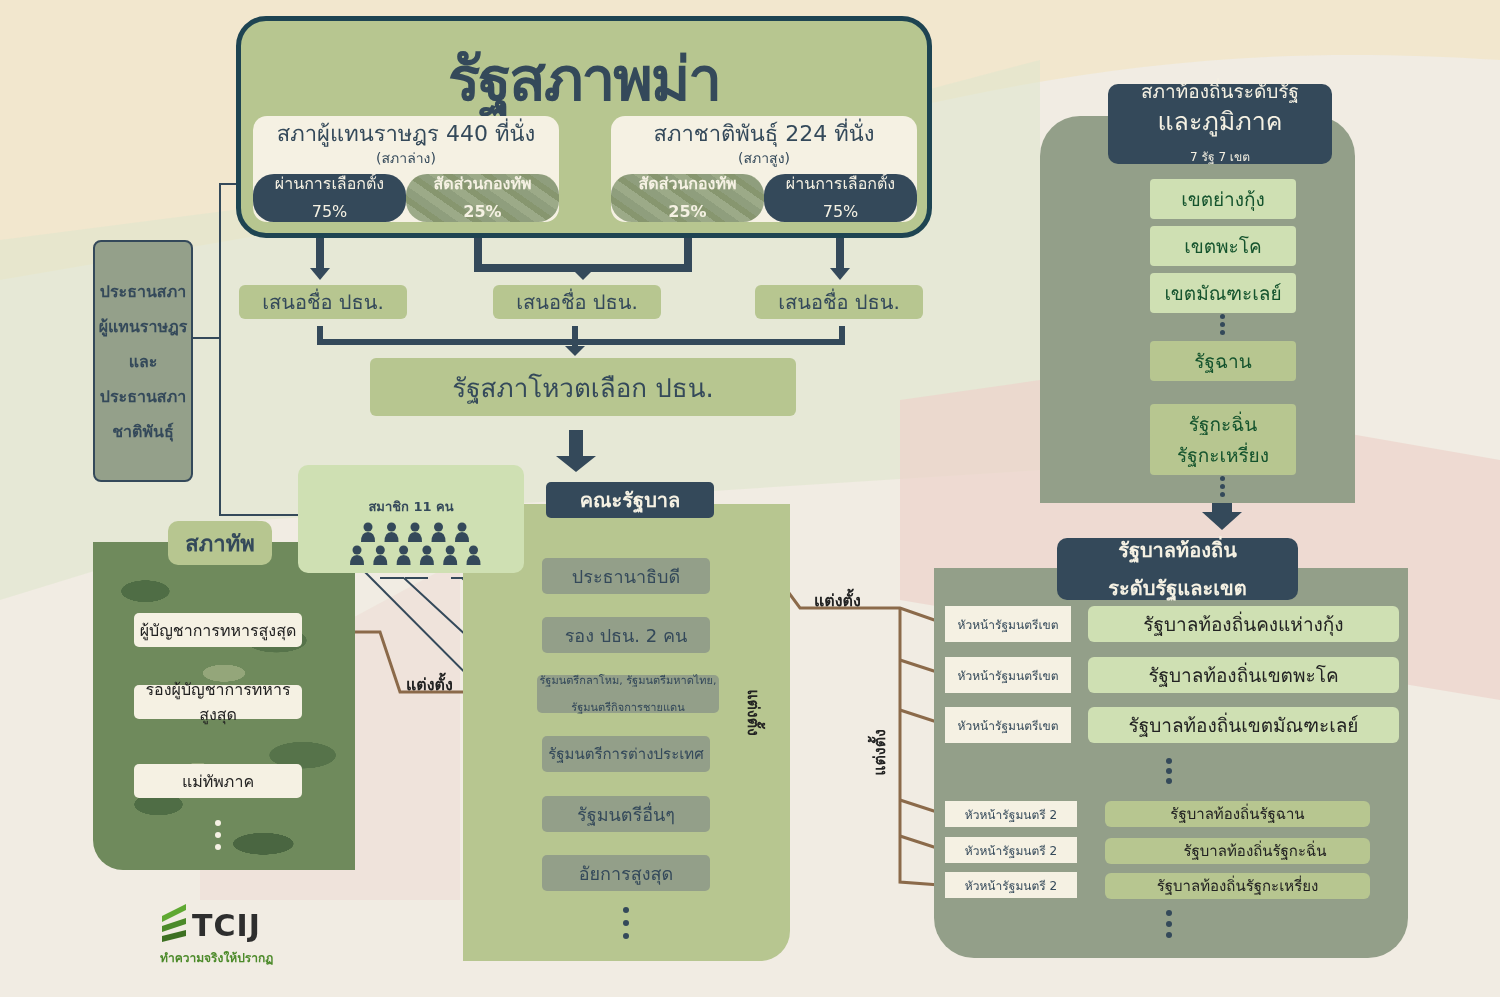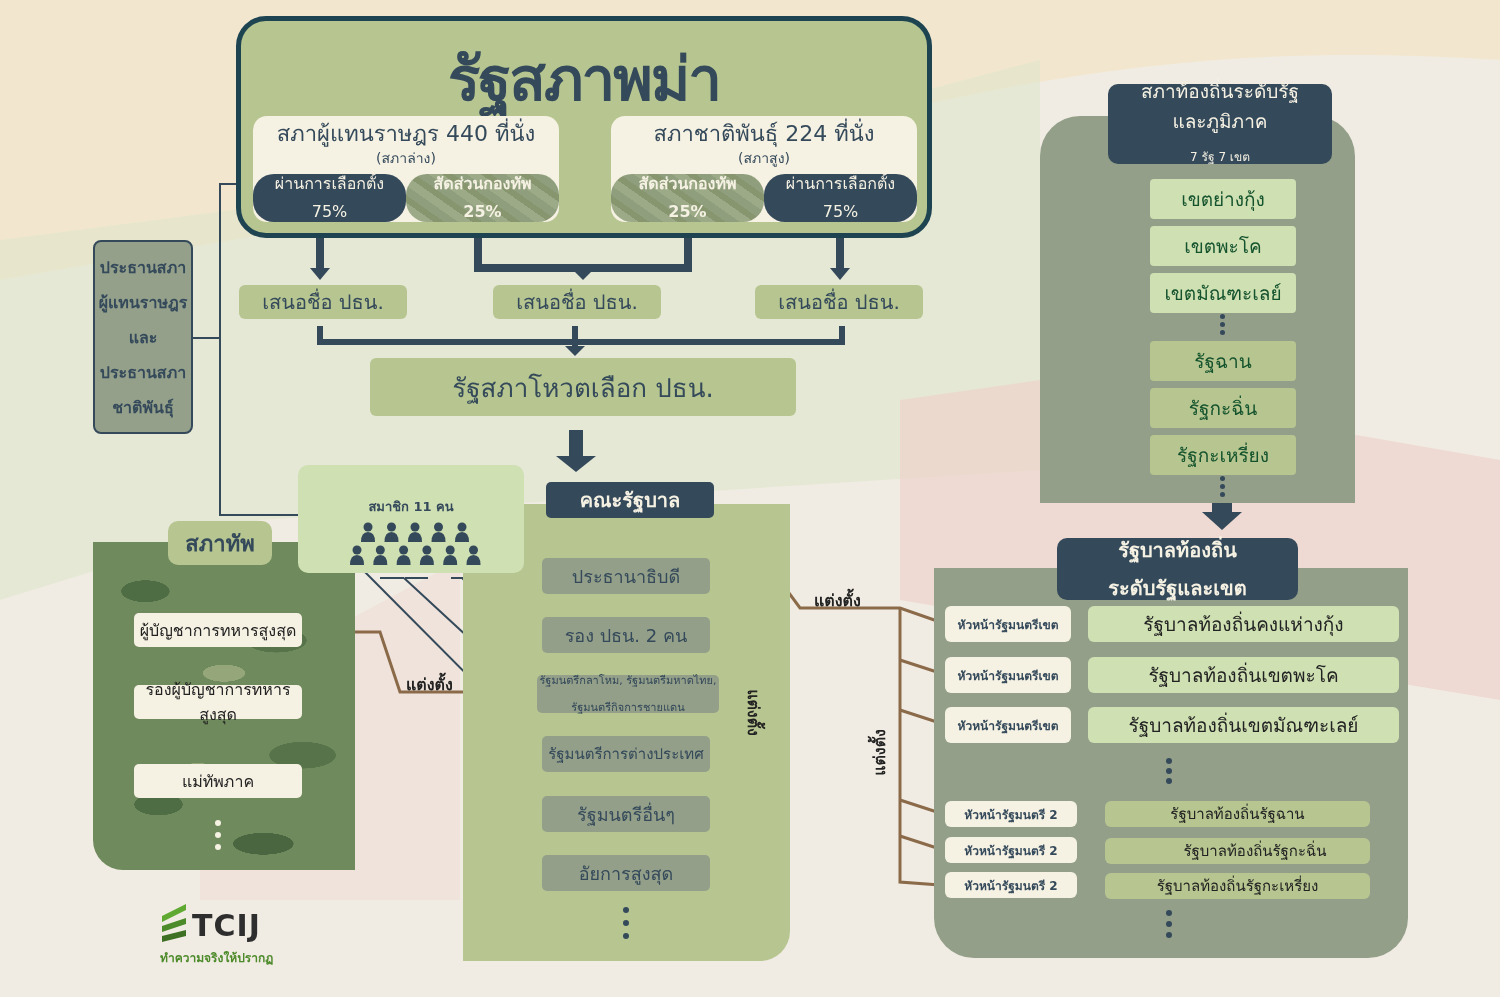--- a/index.html
+++ b/index.html
@@ -19,21 +19,21 @@
   .house-name{position:absolute;left:0;top:6px;width:100%;text-align:center;font-size:22px;color:#34495a;line-height:24px;}
   .house-sub{position:absolute;left:0;top:31px;width:100%;text-align:center;font-size:14px;color:#34495a;}
   .seg{position:absolute;top:58px;height:48px;width:153px;font-size:16px;line-height:18px;color:#f5f1e3;border-radius:21px;}
   .seg.dark{background:#34495a;}
   .seg.camo{background:repeating-linear-gradient(35deg,#8f9e7d 0 8px,#9caa88 8px 16px,#87966f 16px 22px);font-weight:bold;}
 
   .green-box{background:#b7c690;border-radius:6px;color:#34495a;}
   .nominate{height:34px;width:168px;font-size:20px;}
   #vote-box{left:370px;top:358px;width:426px;height:58px;font-size:26px;}
 
-  #chairs{left:93px;top:240px;width:100px;height:194px;background:#94a08a;border:2px solid #34495a;border-radius:8px;font-size:16px;font-weight:bold;line-height:25px;}
+  #chairs{left:93px;top:240px;width:100px;height:242px;background:#94a08a;border:2px solid #34495a;border-radius:8px;font-size:16px;font-weight:bold;line-height:25px;}
 
   
   #army{left:93px;top:542px;width:262px;height:328px;border-radius:0 0 0 30px;
     background:
       radial-gradient(ellipse 40px 18px at 20% 15%,#4f6d45 60%,transparent 61%),
       radial-gradient(ellipse 50px 20px at 70% 30%,#56734a 60%,transparent 61%),
       radial-gradient(ellipse 45px 16px at 30% 50%,#4a6641 60%,transparent 61%),
       radial-gradient(ellipse 55px 22px at 80% 65%,#56734a 60%,transparent 61%),
       radial-gradient(ellipse 40px 18px at 25% 80%,#4f6d45 60%,transparent 61%),
       radial-gradient(ellipse 50px 18px at 65% 92%,#4a6641 60%,transparent 61%),
@@ -56,21 +56,21 @@
   
   #regional{left:1040px;top:116px;width:315px;height:387px;background:#939f89;border-radius:40px 40px 0 0;}
   #regional-label{left:1108px;top:84px;width:224px;height:80px;background:#34495a;border-radius:10px;color:#f5f1e3;}
   .reg-item{left:1150px;width:146px;height:40px;border-radius:4px;font-size:19px;color:#14532d;}
   .reg-item.light{background:#cfe0b3;}
   .reg-item.mid{background:#b7c690;}
 
   
   #localgov{left:934px;top:568px;width:474px;height:390px;background:#939f89;border-radius:0 0 40px 40px;}
   #localgov-label{left:1057px;top:538px;width:241px;height:62px;background:#34495a;border-radius:10px;color:#f5f1e3;font-size:20px;font-weight:bold;line-height:28px;}
-  .chief{left:945px;height:36px;width:126px;background:#f5f1e3;border-radius:6px;font-size:12px;color:#34495a;font-weight:bold;}
+  .chief{left:945px;height:36px;width:126px;background:#f5f1e3;border-radius:0;font-size:12px;color:#34495a;}
   .gov{height:36px;border-radius:6px;color:#222;}
 
   .dot{position:absolute;width:6px;height:6px;border-radius:50%;}
   .vlabel{position:absolute;font-size:16px;color:#222;font-weight:bold;}
 
   #logo{left:160px;top:900px;width:130px;height:70px;}
   #logo-text{position:absolute;left:32px;top:8px;font-size:30px;font-weight:900;color:#2e2e2e;letter-spacing:1px;font-family:"DejaVu Sans",sans-serif;}
   #logo-tag{position:absolute;left:0;top:48px;font-size:12px;color:#4c8a2a;font-weight:bold;}
 </style>
 </head>
@@ -261,31 +261,31 @@
 <div class="dot" style="left:623px;top:933px;background:#34495a;"></div>
 
 <div class="vlabel" style="left:406px;top:672px;">แต่งตั้ง</div>
 <div class="vlabel" style="left:814px;top:588px;">แต่งตั้ง</div>
 <div class="vlabel" style="left:730px;top:700px;transform:rotate(90deg);">แต่งตั้ง</div>
 <div class="vlabel" style="left:856px;top:740px;transform:rotate(-90deg);">แต่งตั้ง</div>
 
 <div id="regional" class="abs"></div>
 <div id="regional-label" class="abs center col">
   <span style="font-size:19px;line-height:19px;">สภาท้องถิ่นระดับรัฐ</span>
-  <span style="font-size:19px;line-height:21px;">และภูมิภาค</span>
+  <span style="font-size:25px;line-height:21px;">และภูมิภาค</span>
   <span style="font-size:12px;margin-top:5px;">7 รัฐ 7 เขต</span>
 </div>
 <div class="abs reg-item light center" style="top:179px;">เขตย่างกุ้ง</div>
 <div class="abs reg-item light center" style="top:226px;">เขตพะโค</div>
 <div class="abs reg-item light center" style="top:273px;">เขตมัณฑะเลย์</div>
 <div class="dot" style="left:1220px;top:314px;background:#34495a;width:5px;height:5px;"></div>
 <div class="dot" style="left:1220px;top:322px;background:#34495a;width:5px;height:5px;"></div>
 <div class="dot" style="left:1220px;top:330px;background:#34495a;width:5px;height:5px;"></div>
 <div class="abs reg-item mid center" style="top:341px;">รัฐฉาน</div>
-<div class="abs reg-item mid center" style="top:388px;">รัฐกะฉิ่น</div>
+<div class="abs reg-item mid center" style="top:404px;">รัฐกะฉิ่น</div>
 <div class="abs reg-item mid center" style="top:435px;">รัฐกะเหรี่ยง</div>
 <div class="dot" style="left:1220px;top:476px;background:#34495a;width:5px;height:5px;"></div>
 <div class="dot" style="left:1220px;top:484px;background:#34495a;width:5px;height:5px;"></div>
 <div class="dot" style="left:1220px;top:492px;background:#34495a;width:5px;height:5px;"></div>
 
 <div id="localgov" class="abs"></div>
 <div id="localgov-label" class="abs center col">
   <span>รัฐบาลท้องถิ่น</span>
   <span>ระดับรัฐและเขต</span>
 </div>

